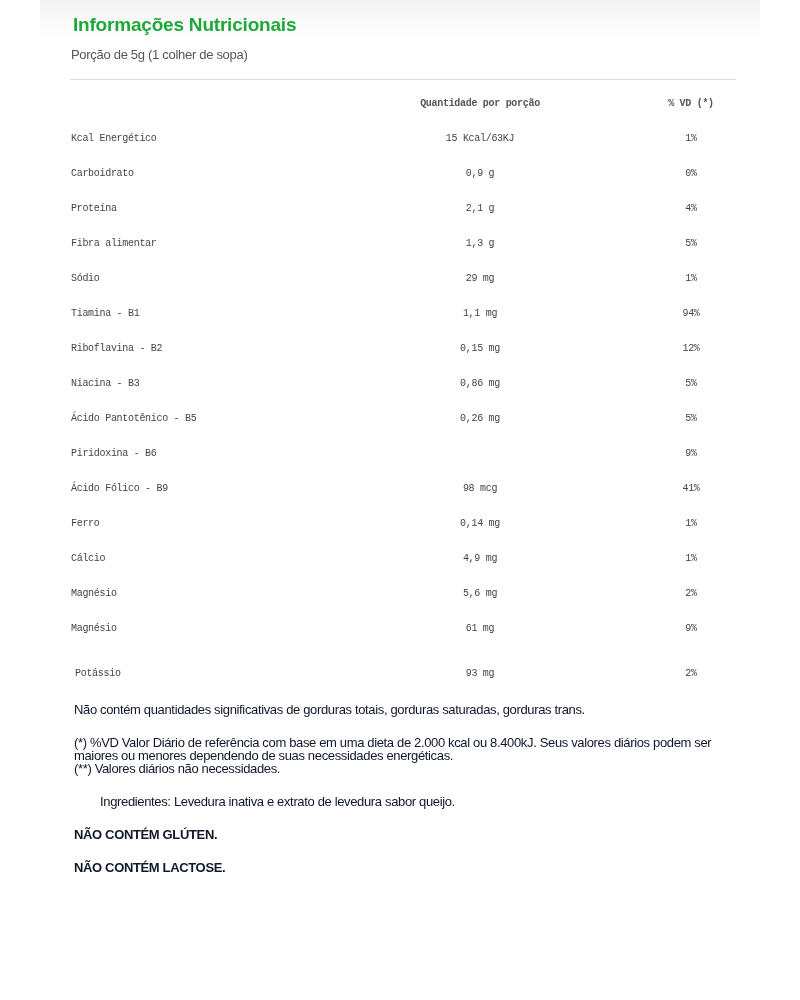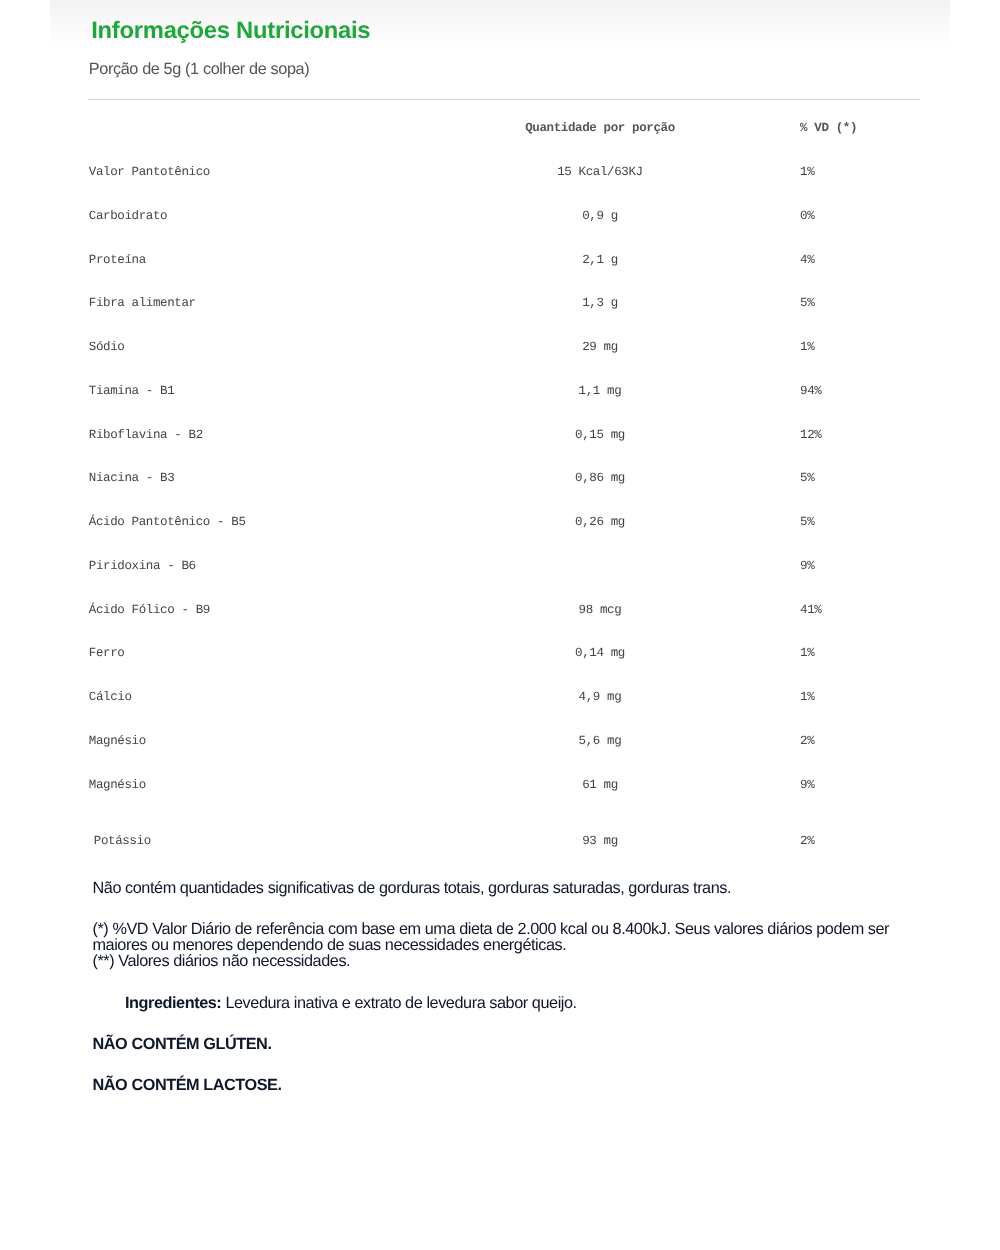--- a/index.html
+++ b/index.html
@@ -8,50 +8,50 @@
   .top-band { position: absolute; left: 40px; top: 0; width: 720px; height: 40px;
               background: linear-gradient(to bottom, #f3f3f3 0%, #fbfbfb 60%, #ffffff 100%); }
   .title { position: absolute; left: 71px; top: 12px; margin: 2px;
            font-size: 19px; font-weight: bold; color: #1fa83a; letter-spacing: -0.2px; }
   .portion { position: absolute; left: 71px; top: 47px; font-size: 13px; color: #555; letter-spacing: -0.3px; }
   .divider { position: absolute; left: 70px; top: 79px; width: 666px; height: 1px; background: #dcdcdc; }
   .table { position: absolute; left: 70px; top: 92px; width: 660px; font-size: 10px; color: #444; letter-spacing: -0.3px; font-family: Liberation Mono, monospace; }
   .row { position: relative; height: 35px; }
   .row .name { position: absolute; left: 1px; top: 0; line-height: 24px; }
   .row .qty { position: absolute; left: 340px; width: 140px; text-align: center; top: 0; line-height: 24px; }
-  .row .vd { position: absolute; left: 570px; width: 70px; text-align: left; top: 0; line-height: 24px; }
+  .row .vd { position: absolute; left: 586px; width: 70px; text-align: center; top: 0; line-height: 24px; }
   .head .qty, .head .vd { font-weight: bold; color: #555; }
   .row.extra-gap { margin-top: 10px; }
   .row.extra-gap .name { left: 5px; }
   .notes { position: absolute; left: 74px; top: 702px; width: 660px; font-size: 13px; color: #0f172a; letter-spacing: -0.35px; }
   .notes p { margin: 0; }
   .n1 { margin-bottom: 19px !important; }
   .n2 { line-height: 13px; }
   .n3 { margin-top: 19px !important; }
   .n4, .n5 { margin-top: 18px !important; font-weight: bold; }
-  .bold { font-weight: bold; padding-left: 26px; }
+  .bold { font-weight: normal; padding-left: 26px; }
 </style>
 </head>
 <body>
 
 <div class="top-band"></div>
 
 <h2 class="title">Informações Nutricionais</h2>
 <div class="portion">Porção de 5g (1 colher de sopa)</div>
 <div class="divider"></div>
 
 <div class="table">
   <div class="row head">
     <span class="name"></span>
     <span class="qty">Quantidade por porção</span>
     <span class="vd">% VD (*)</span>
   </div>
   <div id="rows">
       <div class="row">
-        <span class="name">Valor Pantotênico</span>
+        <span class="name">Kcal Energético</span>
         <span class="qty">15 Kcal/63KJ</span>
         <span class="vd">1%</span>
       </div>
       <div class="row">
         <span class="name">Carboidrato</span>
         <span class="qty">0,9 g</span>
         <span class="vd">0%</span>
       </div>
       <div class="row">
         <span class="name">Proteína</span>

